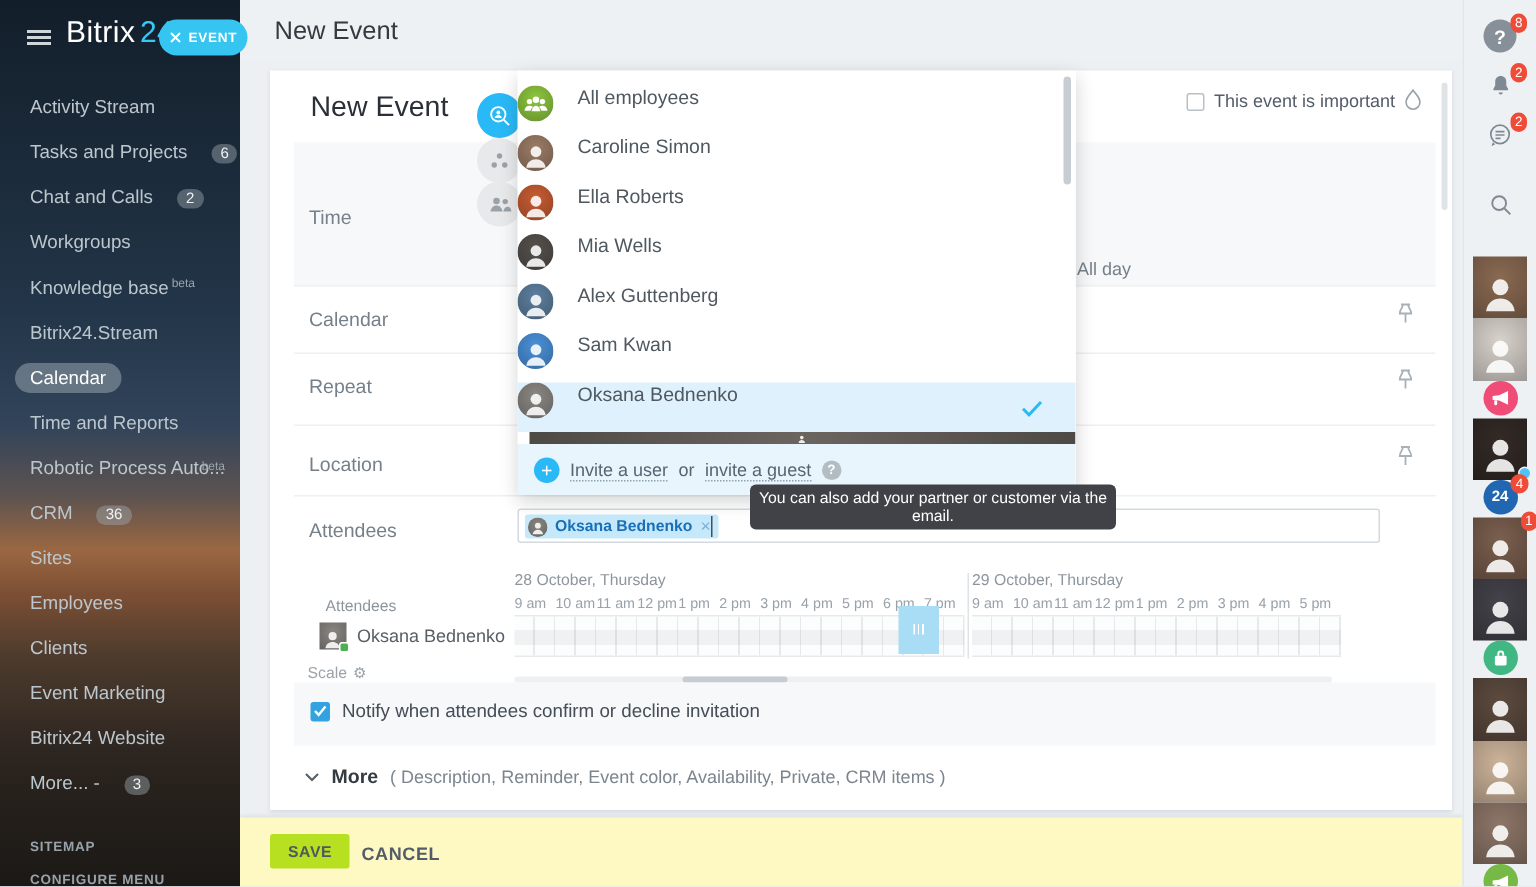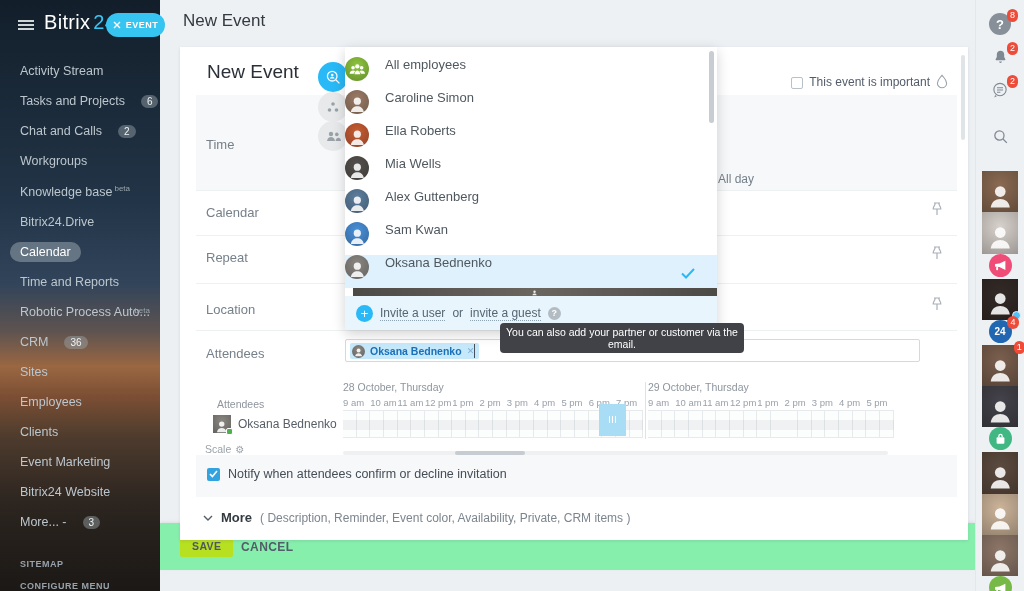--- a/index.html
+++ b/index.html
@@ -28,32 +28,32 @@
   .sb-beta{font-size:8px;color:#9aa6ad;vertical-align:super;margin-left:2px;}
   .sb-beta.right{position:absolute;right:10px;top:9px;}
   .sb-footer{margin-top:16px;}
   .sb-flink{padding:6px 20px;font-size:9px;font-weight:bold;letter-spacing:.5px;color:#97a2aa;cursor:pointer;}
 
   
   .topbar{position:absolute;left:160px;top:0;width:815px;height:40px;background:#eef1f4;z-index:5;}
   .topbar h1{margin:0;padding:11px 0 0 23px;font-size:17px;font-weight:normal;color:#333a40;}
 
   
-  .footerbar{position:absolute;left:160px;top:523px;width:815px;height:47px;background:#86efac;z-index:6;
+  .footerbar{position:absolute;left:160px;top:545px;width:815px;height:47px;background:#fef9c3;z-index:6;
     box-shadow:0 -1px 3px rgba(0,0,0,.08);}
   .save-btn{position:absolute;left:20px;top:11px;height:23px;padding:0 12px;border:none;border-radius:2px;
     background:#b7e021;color:#4e5862;font-size:10.5px;font-weight:bold;letter-spacing:.4px;cursor:pointer;font-family:inherit;}
   .cancel-btn{position:absolute;left:75px;top:16px;background:none;border:none;color:#535c69;
     font-size:12px;font-weight:bold;letter-spacing:.4px;cursor:pointer;font-family:inherit;}
 
   
   .card{position:absolute;left:180px;top:47px;width:788px;height:493px;background:#fff;z-index:10;
     box-shadow:0 1px 3px rgba(60,80,100,.14);}
   .card-title{position:absolute;left:27px;top:14px;font-size:19px;color:#2b3038;}
-  .important{position:absolute;right:20px;top:27px;display:flex;align-items:flex-end;gap:6px;cursor:pointer;}
+  .important{position:absolute;right:20px;top:12px;display:flex;align-items:flex-end;gap:6px;cursor:pointer;}
   .imp-box{width:12px;height:12px;border:1px solid #b9c1c8;border-radius:2px;background:#fff;}
   .imp-label{font-size:12px;color:#535c69;}
   .time-block,.notify-block{position:absolute;left:16px;width:761px;background:#f6f8f9;}
   .time-block{top:48px;height:95px;}
   .notify-block{top:408px;height:42px;}
   .sep{position:absolute;left:16px;width:761px;height:1px;background:#eef1f2;}
   .f-label{position:absolute;font-size:13px;color:#76808a;}
   .all-day{position:absolute;left:538px;top:89px;font-size:12px;color:#76808a;margin-top:36px;}
   .pin{position:absolute;left:751px;width:12px;height:15px;cursor:pointer;}
   .att-input{position:absolute;left:165px;top:292px;width:575px;height:23px;border:1px solid #d3d9de;
@@ -160,21 +160,21 @@
           </svg>
         <span>EVENT</span>
       </button>
     </div>
     <nav class="sb-menu" id="sb-menu">
         <div class="sb-item"><span class="pill"><span>Activity Stream</span></span></div>
         <div class="sb-item"><span class="pill"><span>Tasks and Projects</span></span><span class="sb-badge">6</span></div>
         <div class="sb-item"><span class="pill"><span>Chat and Calls</span></span><span class="sb-badge">2</span></div>
         <div class="sb-item"><span class="pill"><span>Workgroups</span></span></div>
         <div class="sb-item"><span class="pill"><span>Knowledge base</span><sup class="sb-beta">beta</sup></span></div>
-        <div class="sb-item"><span class="pill"><span>Bitrix24.Drive</span></span></div>
+        <div class="sb-item"><span class="pill"><span>Bitrix24.Stream</span></span></div>
         <div class="sb-item selected"><span class="pill"><span>Calendar</span></span></div>
         <div class="sb-item"><span class="pill"><span>Time and Reports</span></span></div>
         <div class="sb-item"><span class="pill"><span>Robotic Process Auto...</span></span><span class="sb-beta right">beta</span></div>
         <div class="sb-item"><span class="pill"><span>CRM</span></span><span class="sb-badge">36</span></div>
         <div class="sb-item"><span class="pill"><span>Sites</span></span></div>
         <div class="sb-item"><span class="pill"><span>Employees</span></span></div>
         <div class="sb-item"><span class="pill"><span>Clients</span></span></div>
         <div class="sb-item"><span class="pill"><span>Event Marketing</span></span></div>
         <div class="sb-item"><span class="pill"><span>Bitrix24 Website</span></span></div>
         <div class="sb-item"><span class="pill"><span>More... -</span></span><span class="sb-badge">3</span></div>

